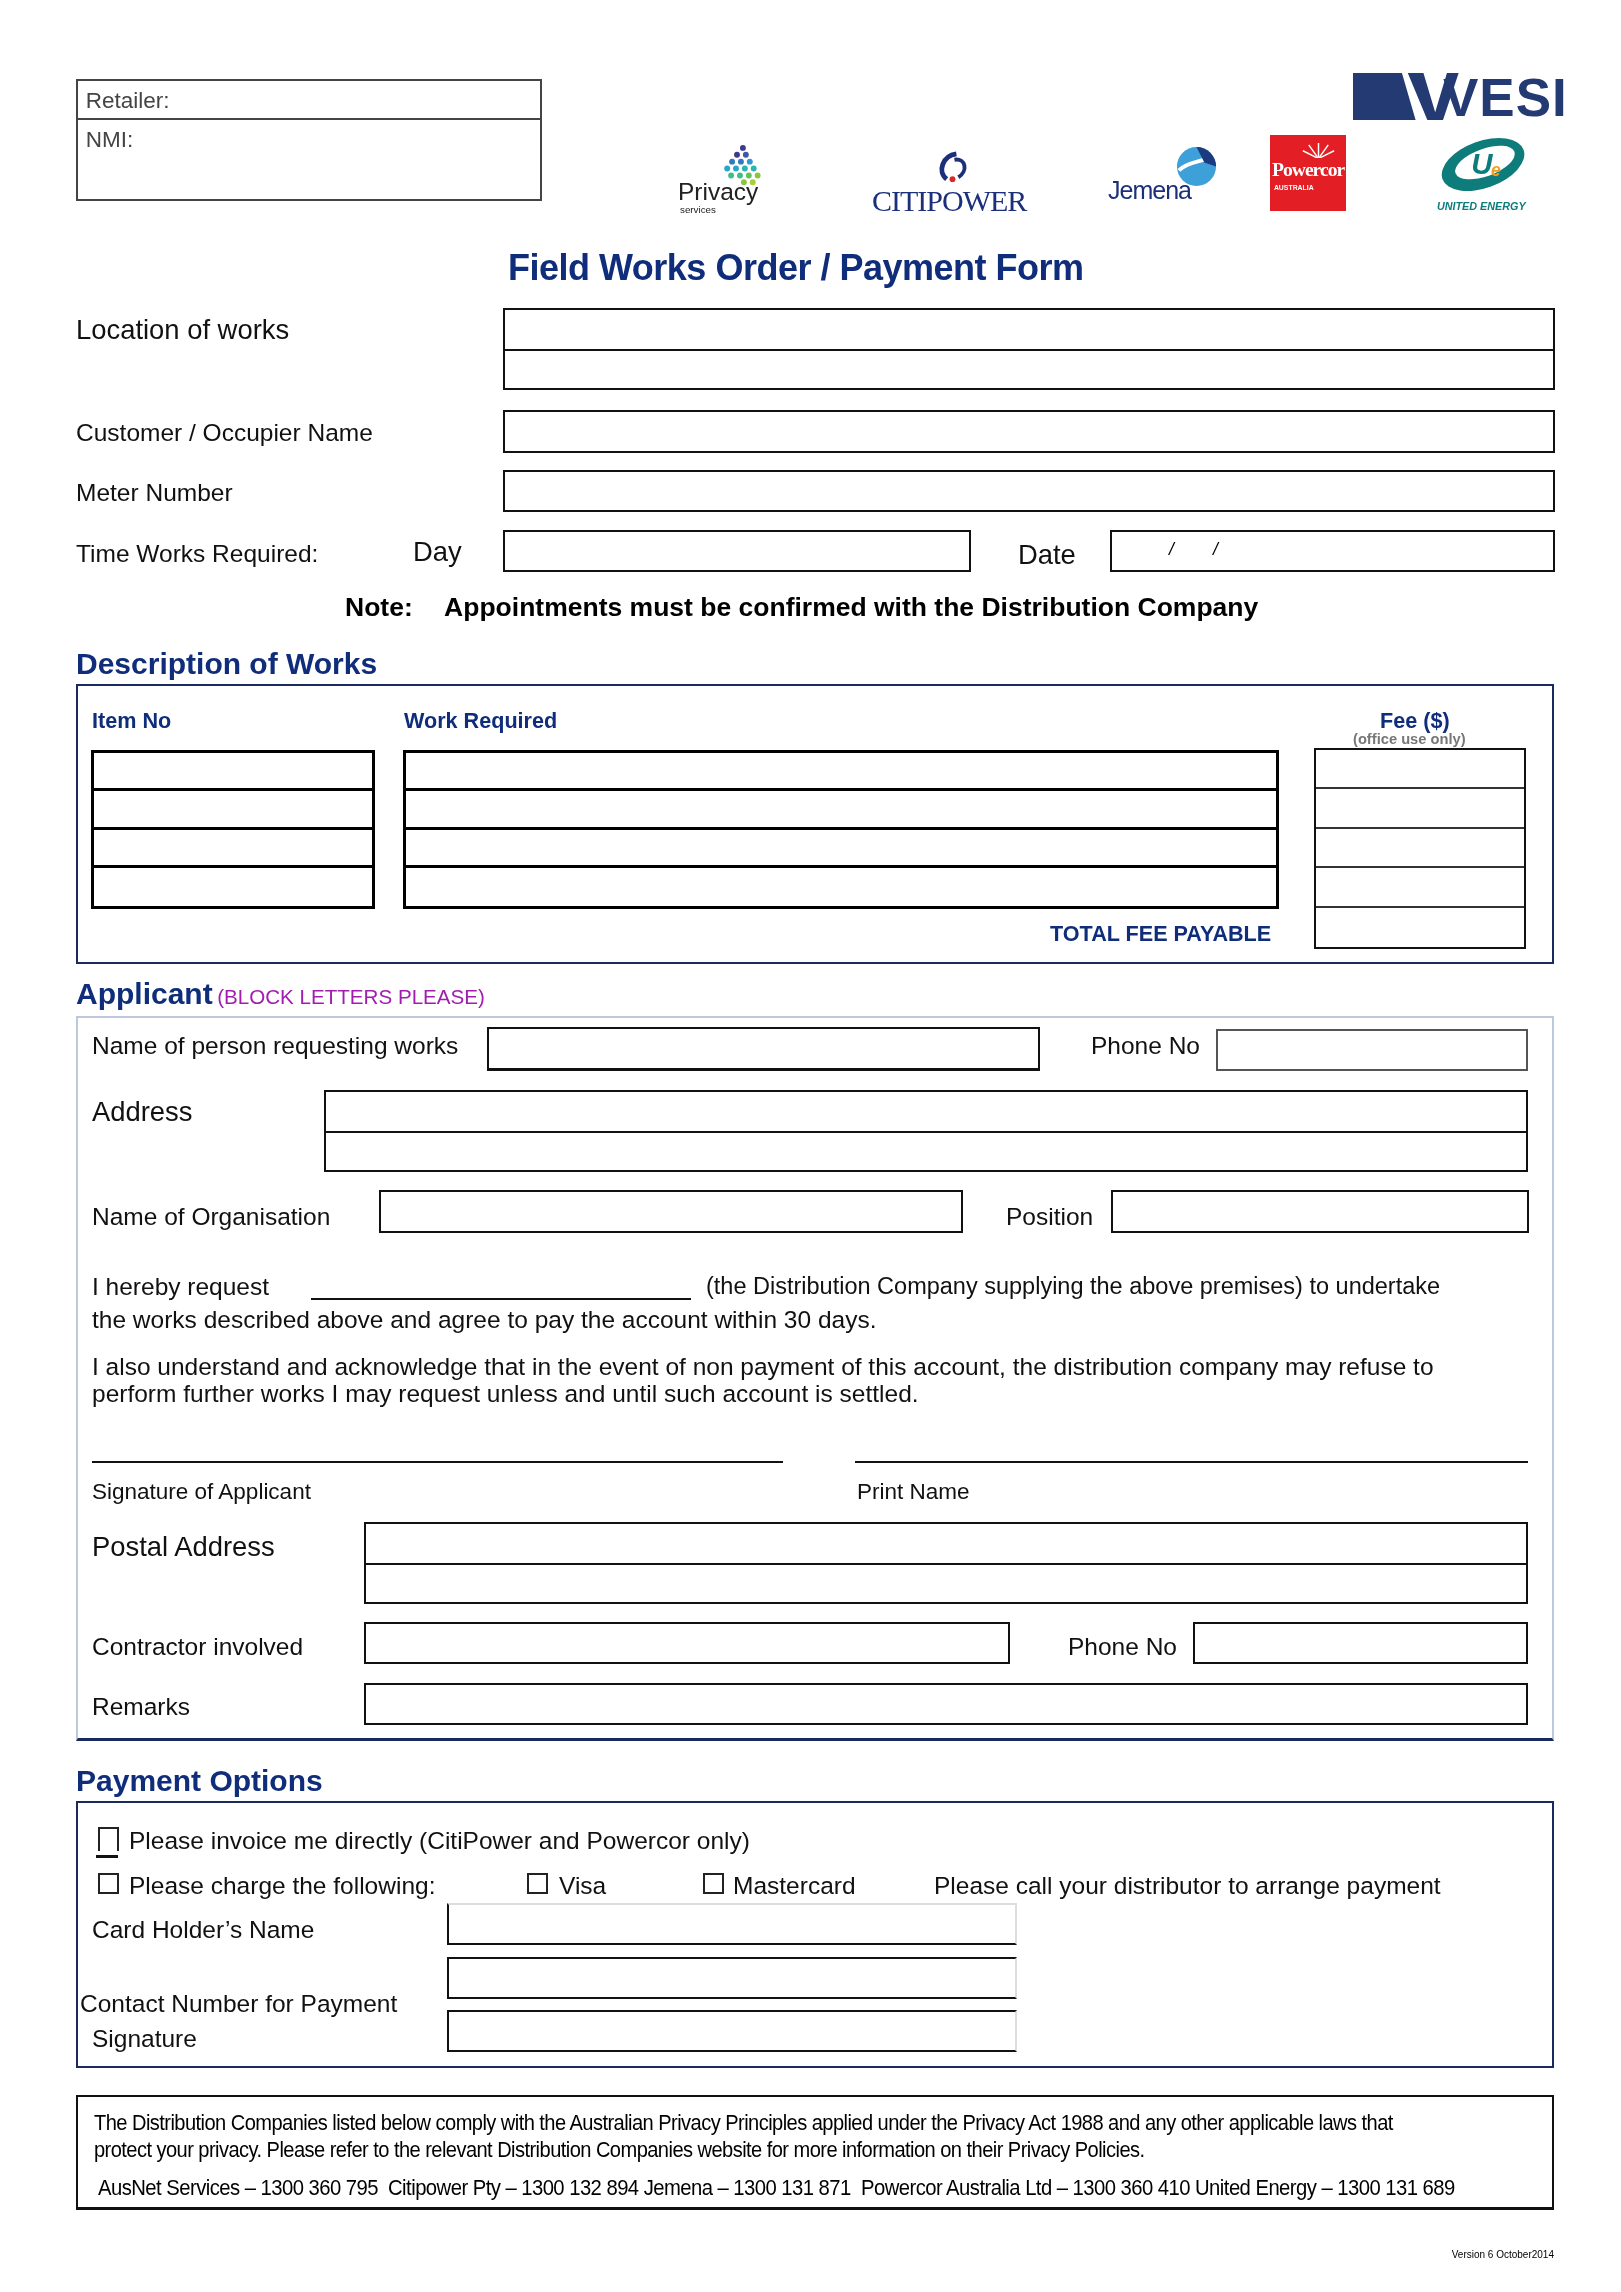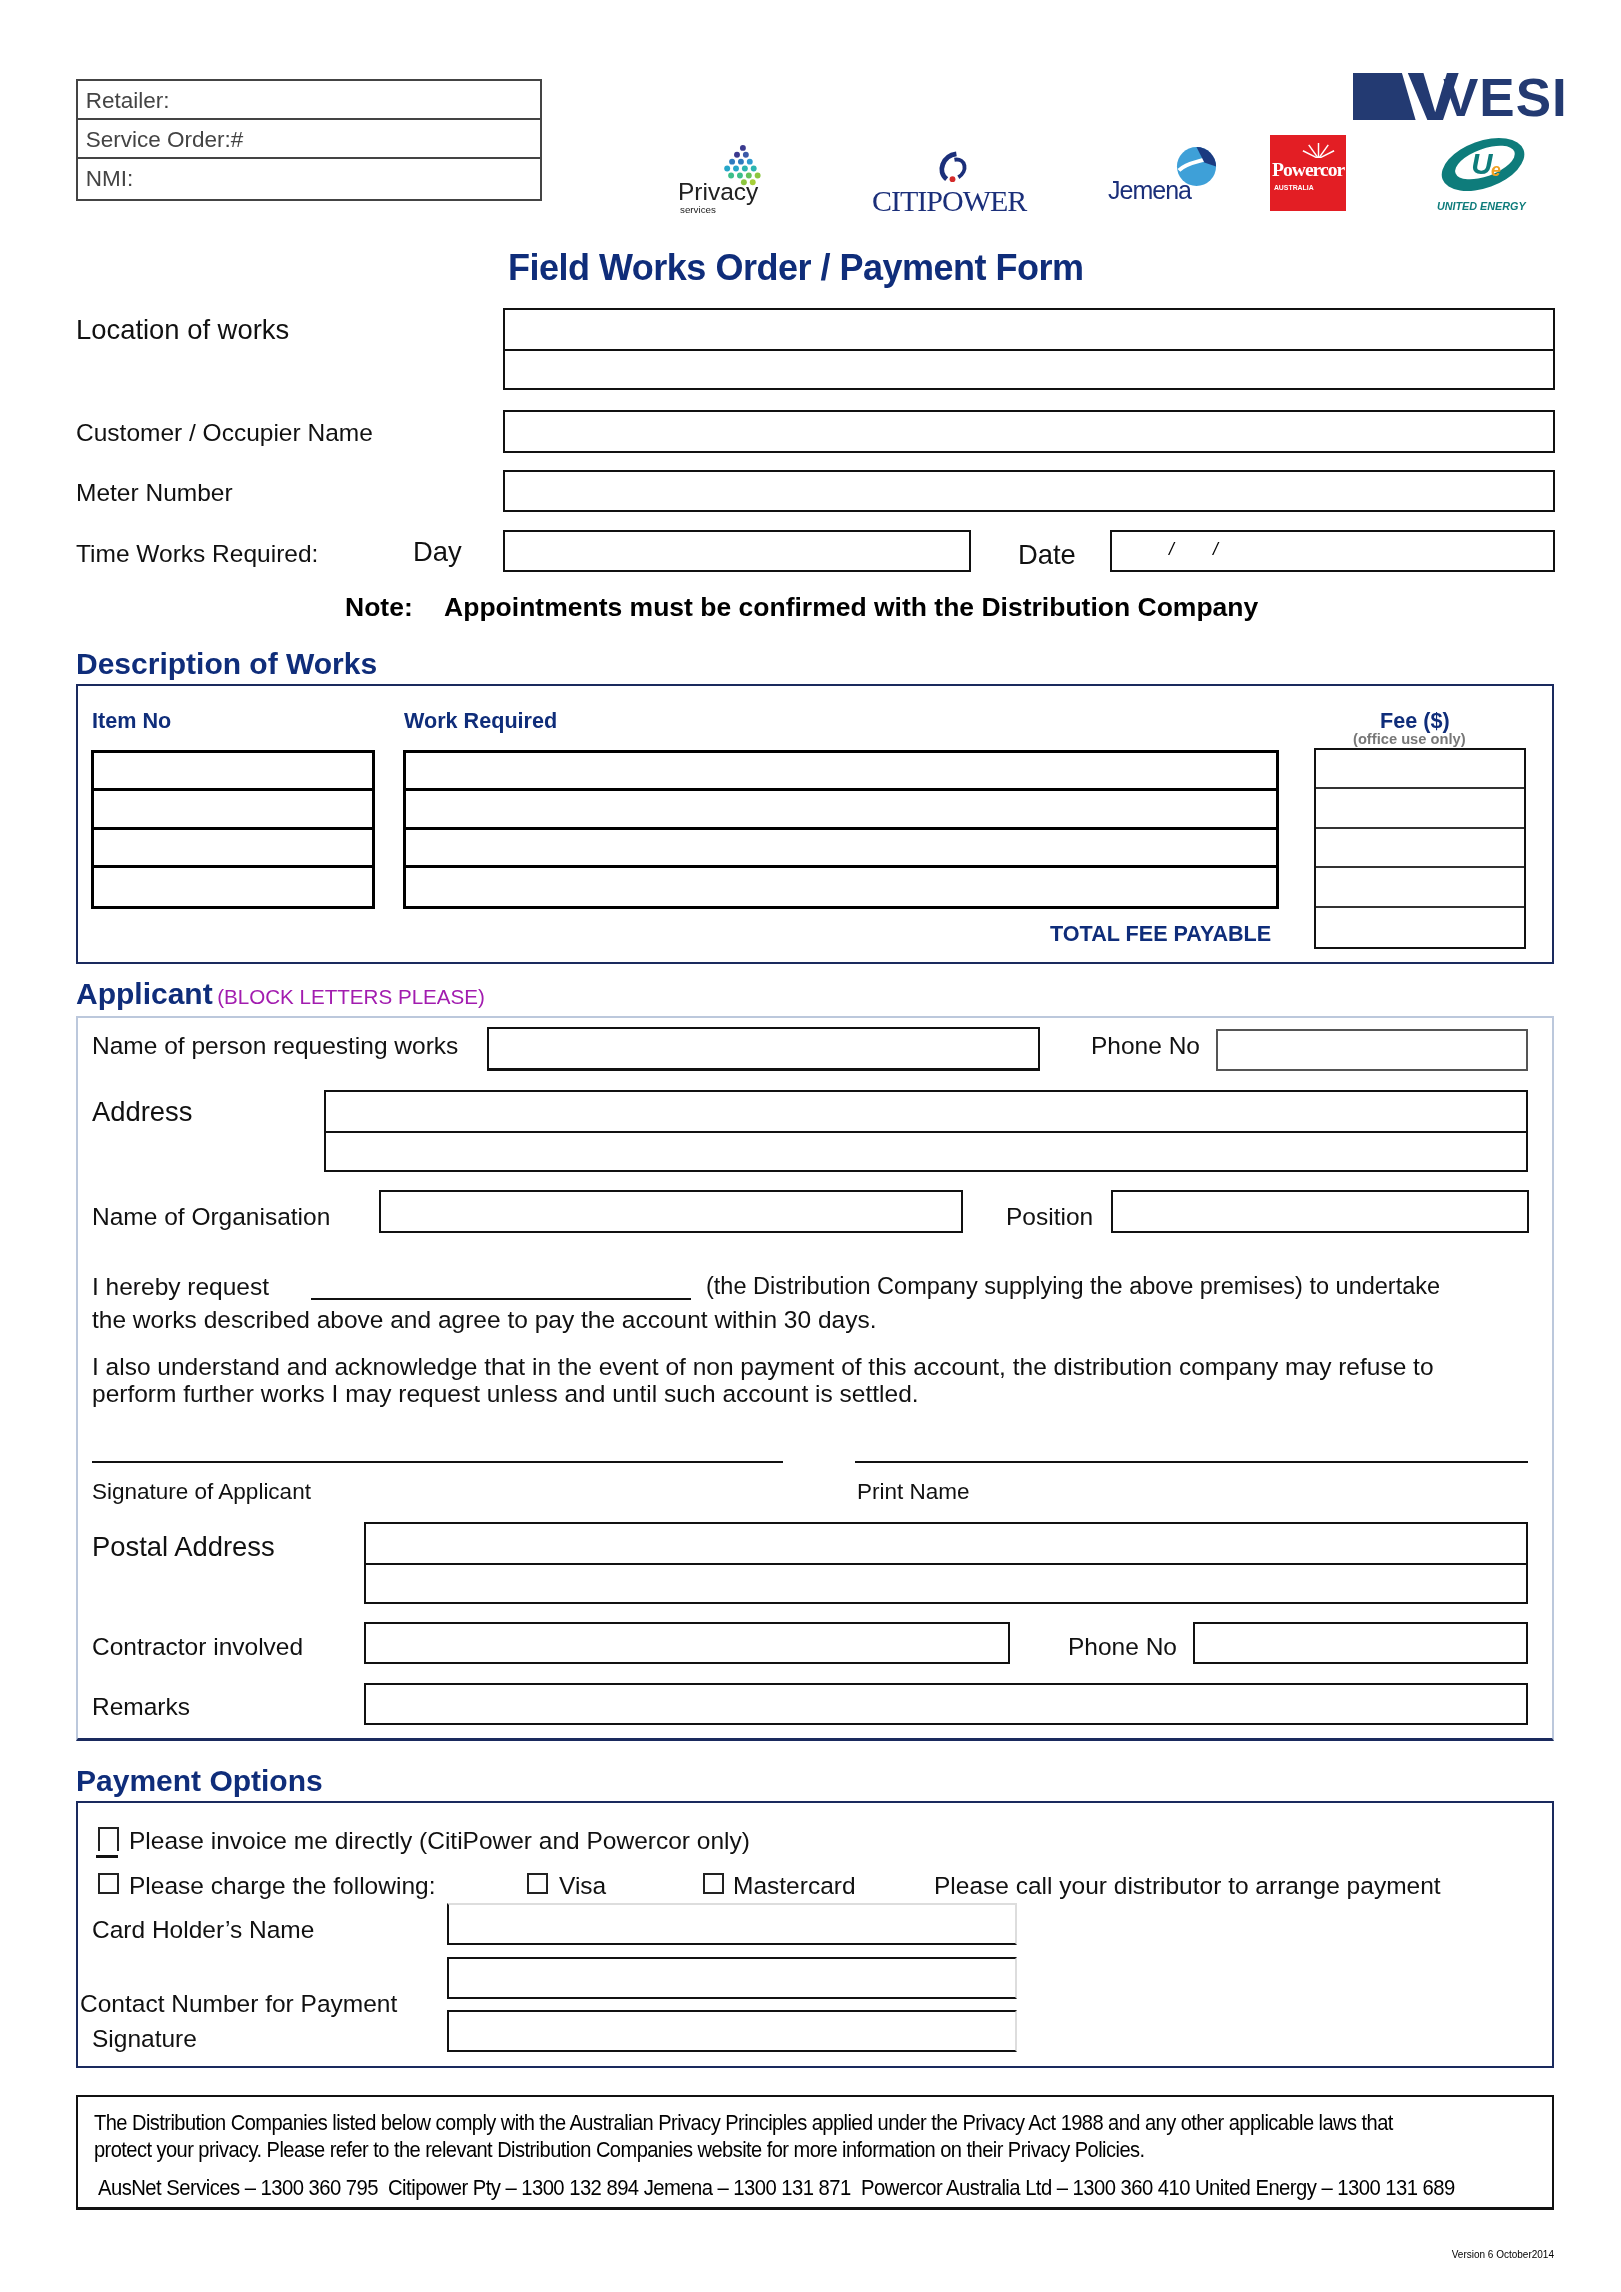--- a/index.html
+++ b/index.html
@@ -17,21 +17,20 @@
   .ret-row:last-child { border-bottom:none; }
   .cb { position:absolute; width:20.6px; height:20.6px; border:2px solid #222; box-sizing:border-box; background:#fff; }
   .hline { position:absolute; border-top:2.9px solid #111; }
   .logo { position:absolute; }
 </style>
 </head>
 <body>
 
 <div class="ret-box">
   <div class="ret-row"><span>Retailer:</span></div>
-  <div class="ret-row"><span>Service Order:#</span></div>
   <div class="ret-row"><span>NMI:</span></div>
 </div>
 
 <div class="logo" style="left:1353px; top:73px; width:181px; height:47px;">
   <svg width="181" height="47" viewBox="0 0 185 48">
     <polygon points="0,0 50,0 64,48 0,48" fill="#233a72"></polygon>
     <polygon points="56,0 72,0 84,40 96,0 108,0 92,48 76,48" fill="#233a72"></polygon>
   </svg>
   <span style="position:absolute; left:90px; top:-5.9px; font-size:53px; font-weight:bold; color:#233a72; letter-spacing:1px;">VESI</span>
 </div>

